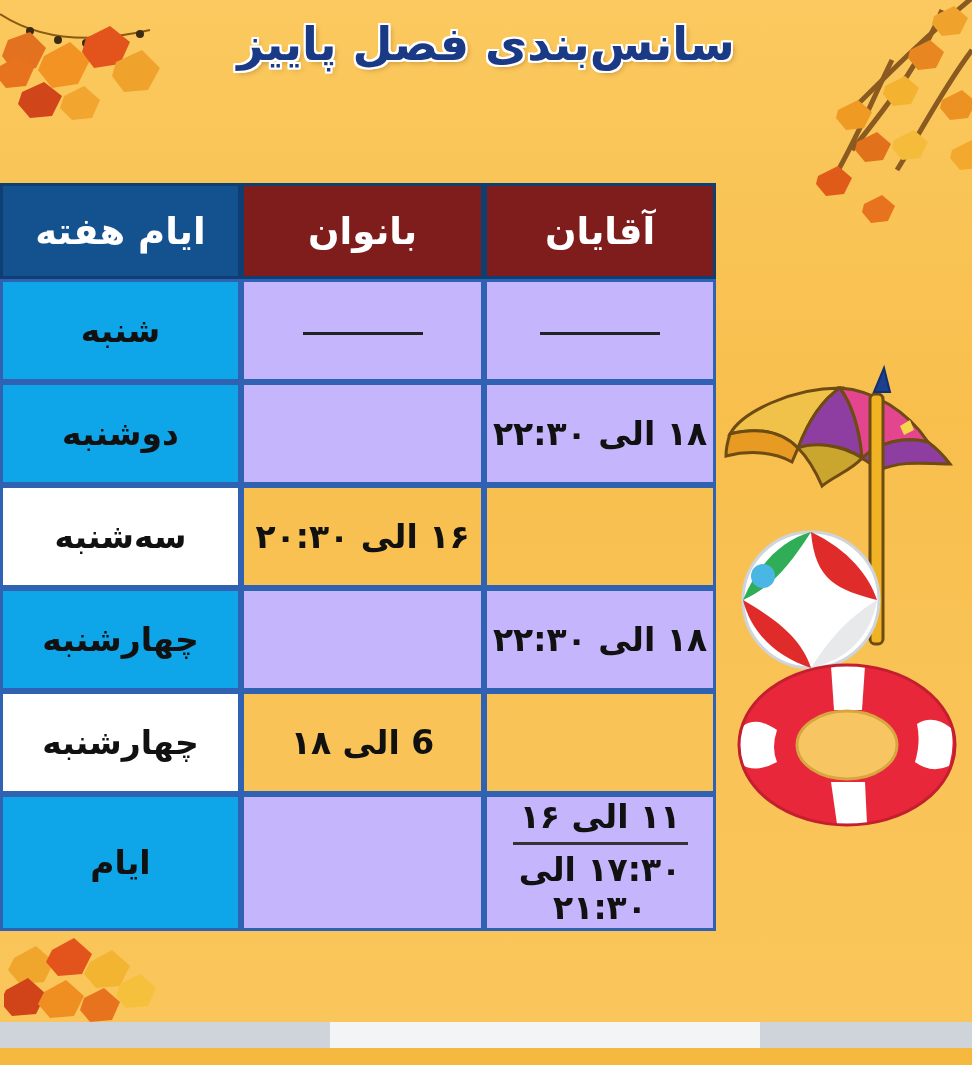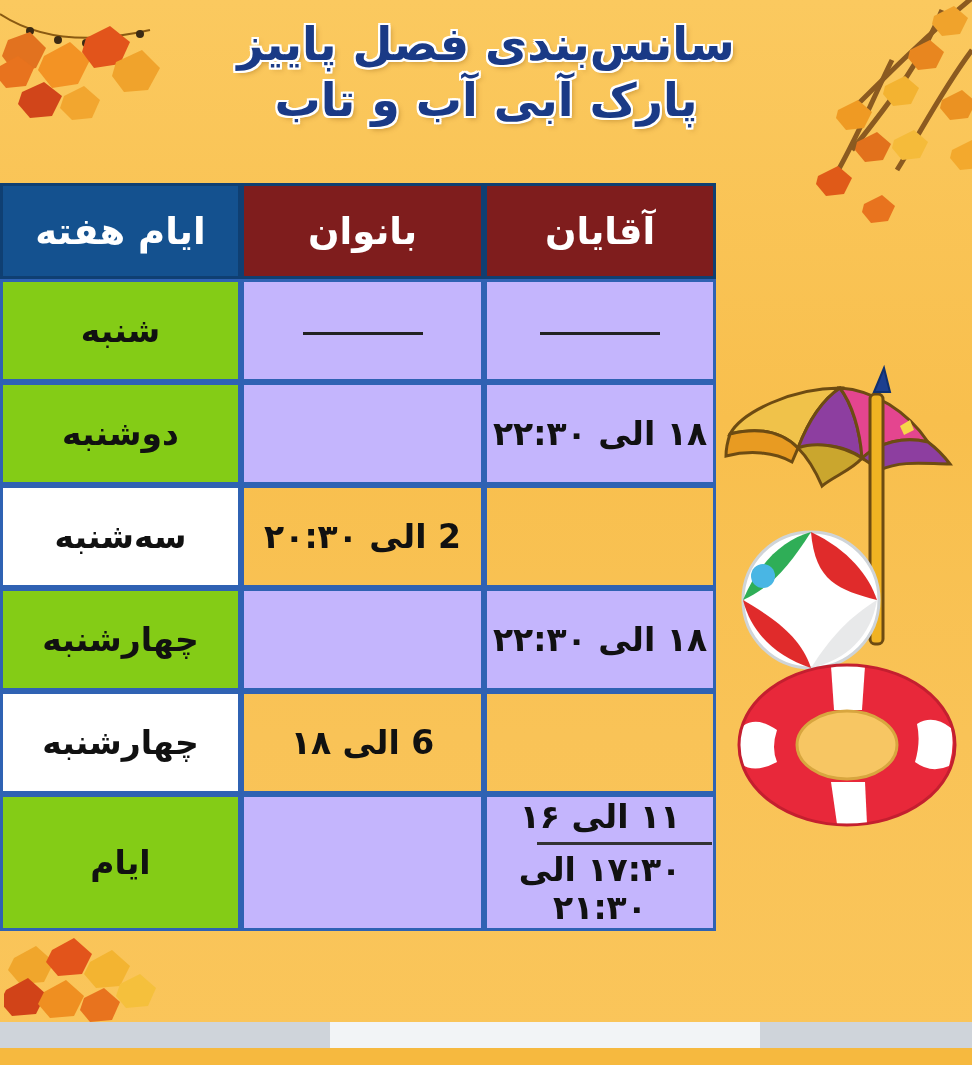--- a/index.html
+++ b/index.html
@@ -119,31 +119,32 @@
     font-weight: bold;
     color: #111111;
     height: 95px;
   }
   td.day {
     background: #ffffff;
     font-size: 35px;
     color: #111;
   }
   tr.shade td { background: #c4b5fd; }
-  tr.shade td.day { background: #84cc16; }
+  tr.shade td.day { background: #0ea5e9; }
   .dash {
     display: inline-block;
     width: 120px;
     border-bottom: 3px solid #222;
     height: 1px;
     vertical-align: middle;
   }
   .two-line {
     display: flex;
     flex-direction: column;
+    align-items: center;
     justify-content: center;
     gap: 6px;
     line-height: 1.15;
   }
   .two-line .sep {
     width: 175px;
     height: 0;
     border-bottom: 3px solid #333;
   }
   .rowtall td { height: 175px; }
@@ -224,21 +225,20 @@
         <path d="M252 150 l20 -10 l14 12 l-8 16 l-18 2 l-10 -12 z" fill="#f5bb3a"></path>
         <path d="M300 110 l20 -10 l14 12 l-8 16 l-18 2 l-10 -12 z" fill="#eb9222"></path>
         <path d="M310 160 l20 -10 l14 12 l-8 16 l-18 2 l-10 -12 z" fill="#f3a92d"></path>
         <path d="M222 214 l18 -9 l13 11 l-7 15 l-17 2 l-9 -11 z" fill="#e8731e"></path>
       </g>
     </svg>
   </div>
 
   <div class="title-wrap">
     <div class="title-line">سانس‌بندی فصل پاییز</div>
-    <div class="title-line">پارک آبی آب و تاب</div>
   </div>
 
   <div class="table">
     <table class="sched">
       <colgroup>
         <col style="width:232px">
         <col style="width:243px">
         <col style="width:241px">
       </colgroup>
       <thead>
@@ -254,21 +254,21 @@
           <td><span class="dash"></span></td>
           <td class="day">شنبه</td>
         </tr>
         <tr class="shade">
           <td>۱۸ الی ۲۲:۳۰</td>
           <td></td>
           <td class="day">دوشنبه</td>
         </tr>
         <tr>
           <td></td>
-          <td>2 الی ۲۰:۳۰</td>
+          <td>۱۶ الی ۲۰:۳۰</td>
           <td class="day">سه‌شنبه</td>
         </tr>
         <tr class="shade">
           <td>۱۸ الی ۲۲:۳۰</td>
           <td></td>
           <td class="day">چهارشنبه</td>
         </tr>
         <tr>
           <td></td>
           <td>6 الی ۱۸</td>

